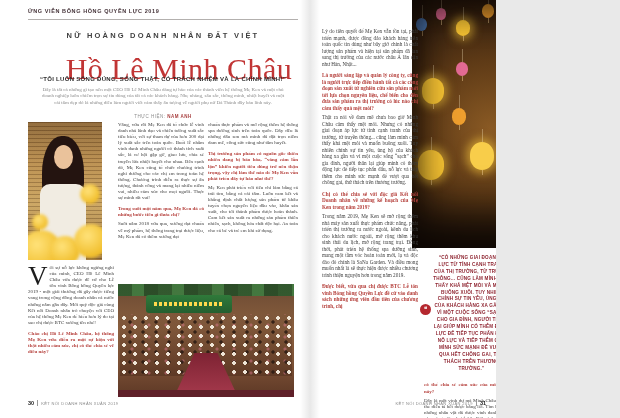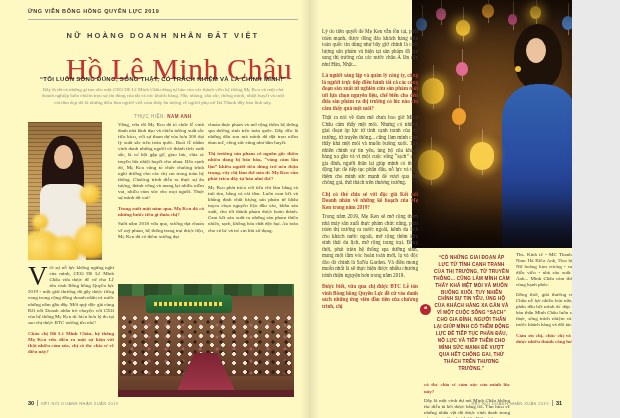--- a/index.html
+++ b/index.html
@@ -1,16 +1,16 @@
 <!DOCTYPE html>
 <html><head>
 <meta charset="utf-8">
 <style>
   html,body{margin:0;padding:0;background:#e9e9e9;}
-  .spread{position:relative;width:572px;height:418px;background:#fef9c3;overflow:hidden;
+  .spread{position:relative;width:496px;height:418px;background:#ffffff;overflow:hidden;
           font-family:"Liberation Serif",serif;}
   .abs{position:absolute;}
   
   .tag{position:absolute;left:28px;top:8px;font:bold 5.5px "Liberation Sans",sans-serif;
        letter-spacing:.6px;color:#443238;}
   .rule{position:absolute;left:28px;top:19px;width:270px;height:1px;background:#b3b0ae;}
   .kicker{position:absolute;left:28px;top:31px;width:270px;text-align:center;
           font:bold 7.5px "Liberation Sans",sans-serif;letter-spacing:2.2px;color:#3f3f3f;}
   .title{position:absolute;left:28px;top:36px;width:270px;margin:16px;text-align:center;
          font:400 30px/34px "Liberation Serif",serif;color:#c13535;letter-spacing:.5px;}

